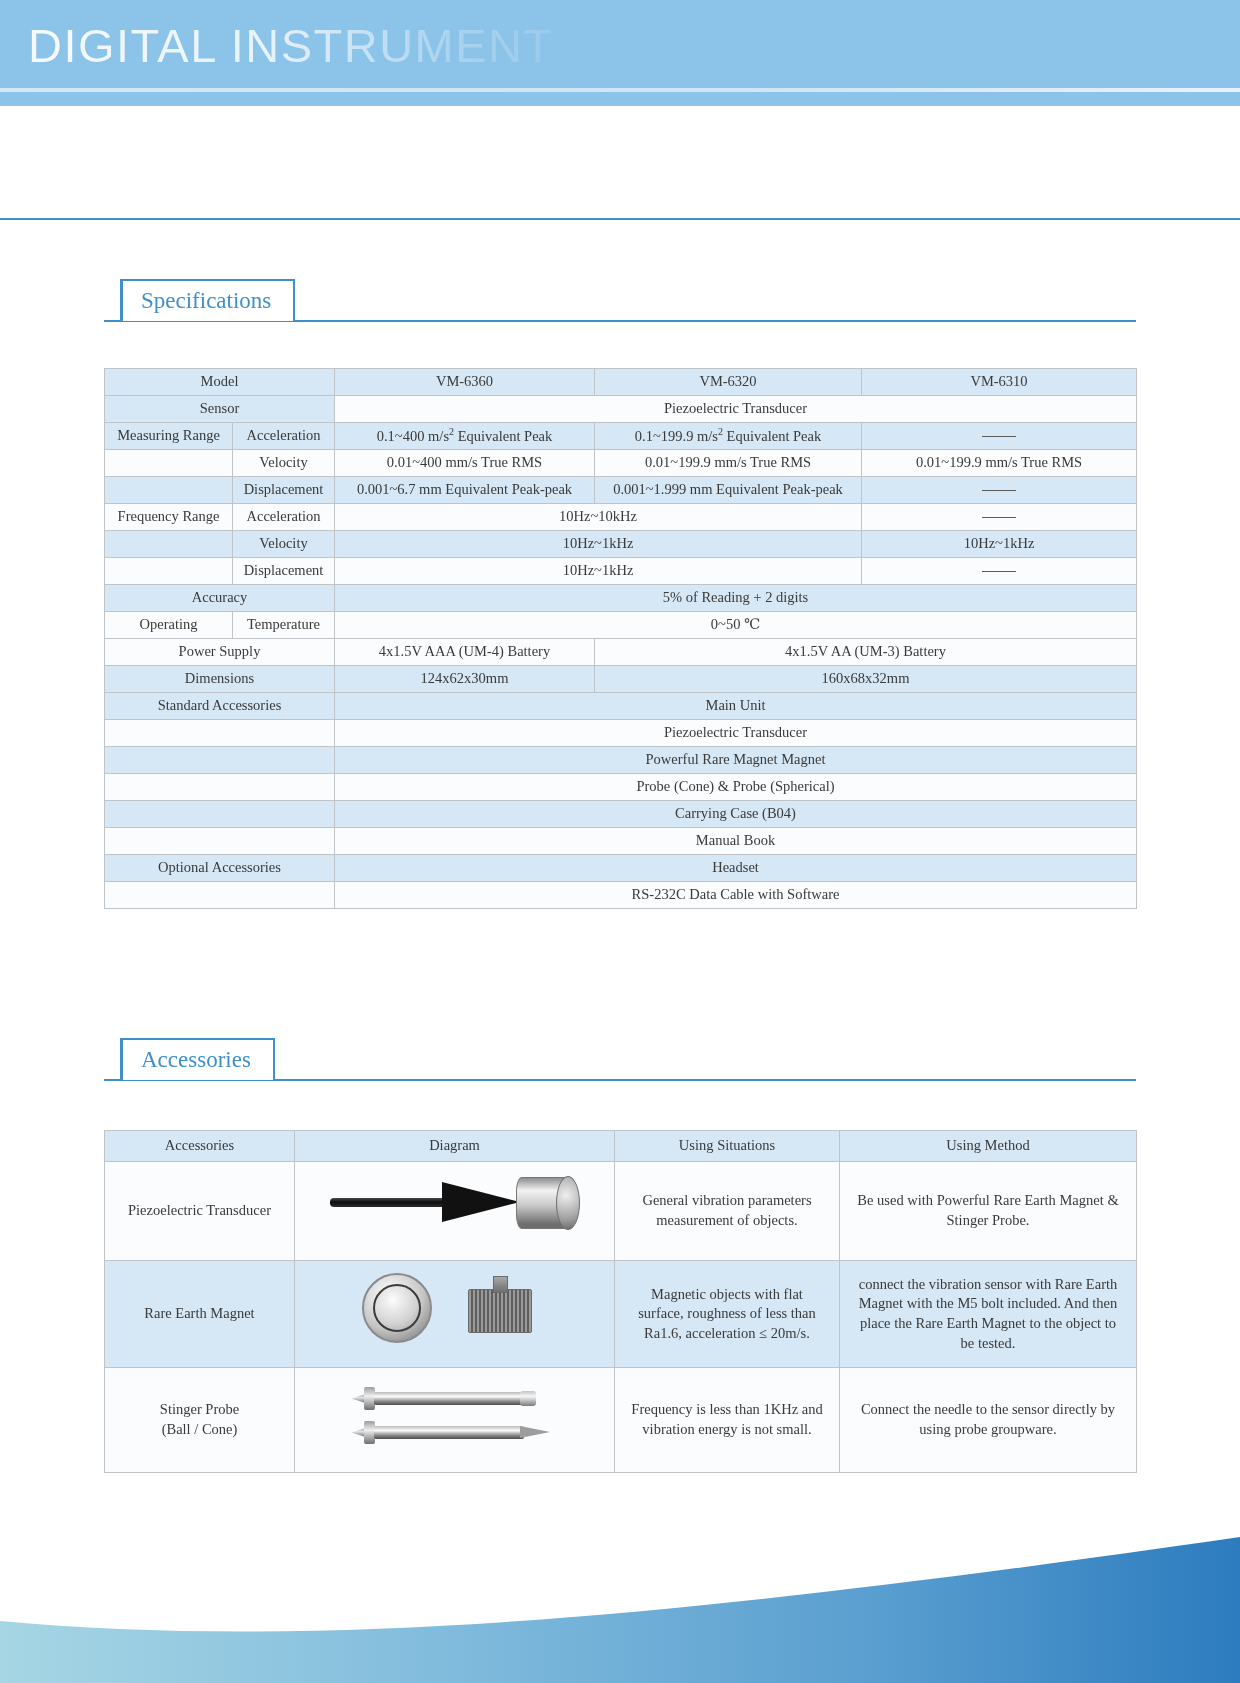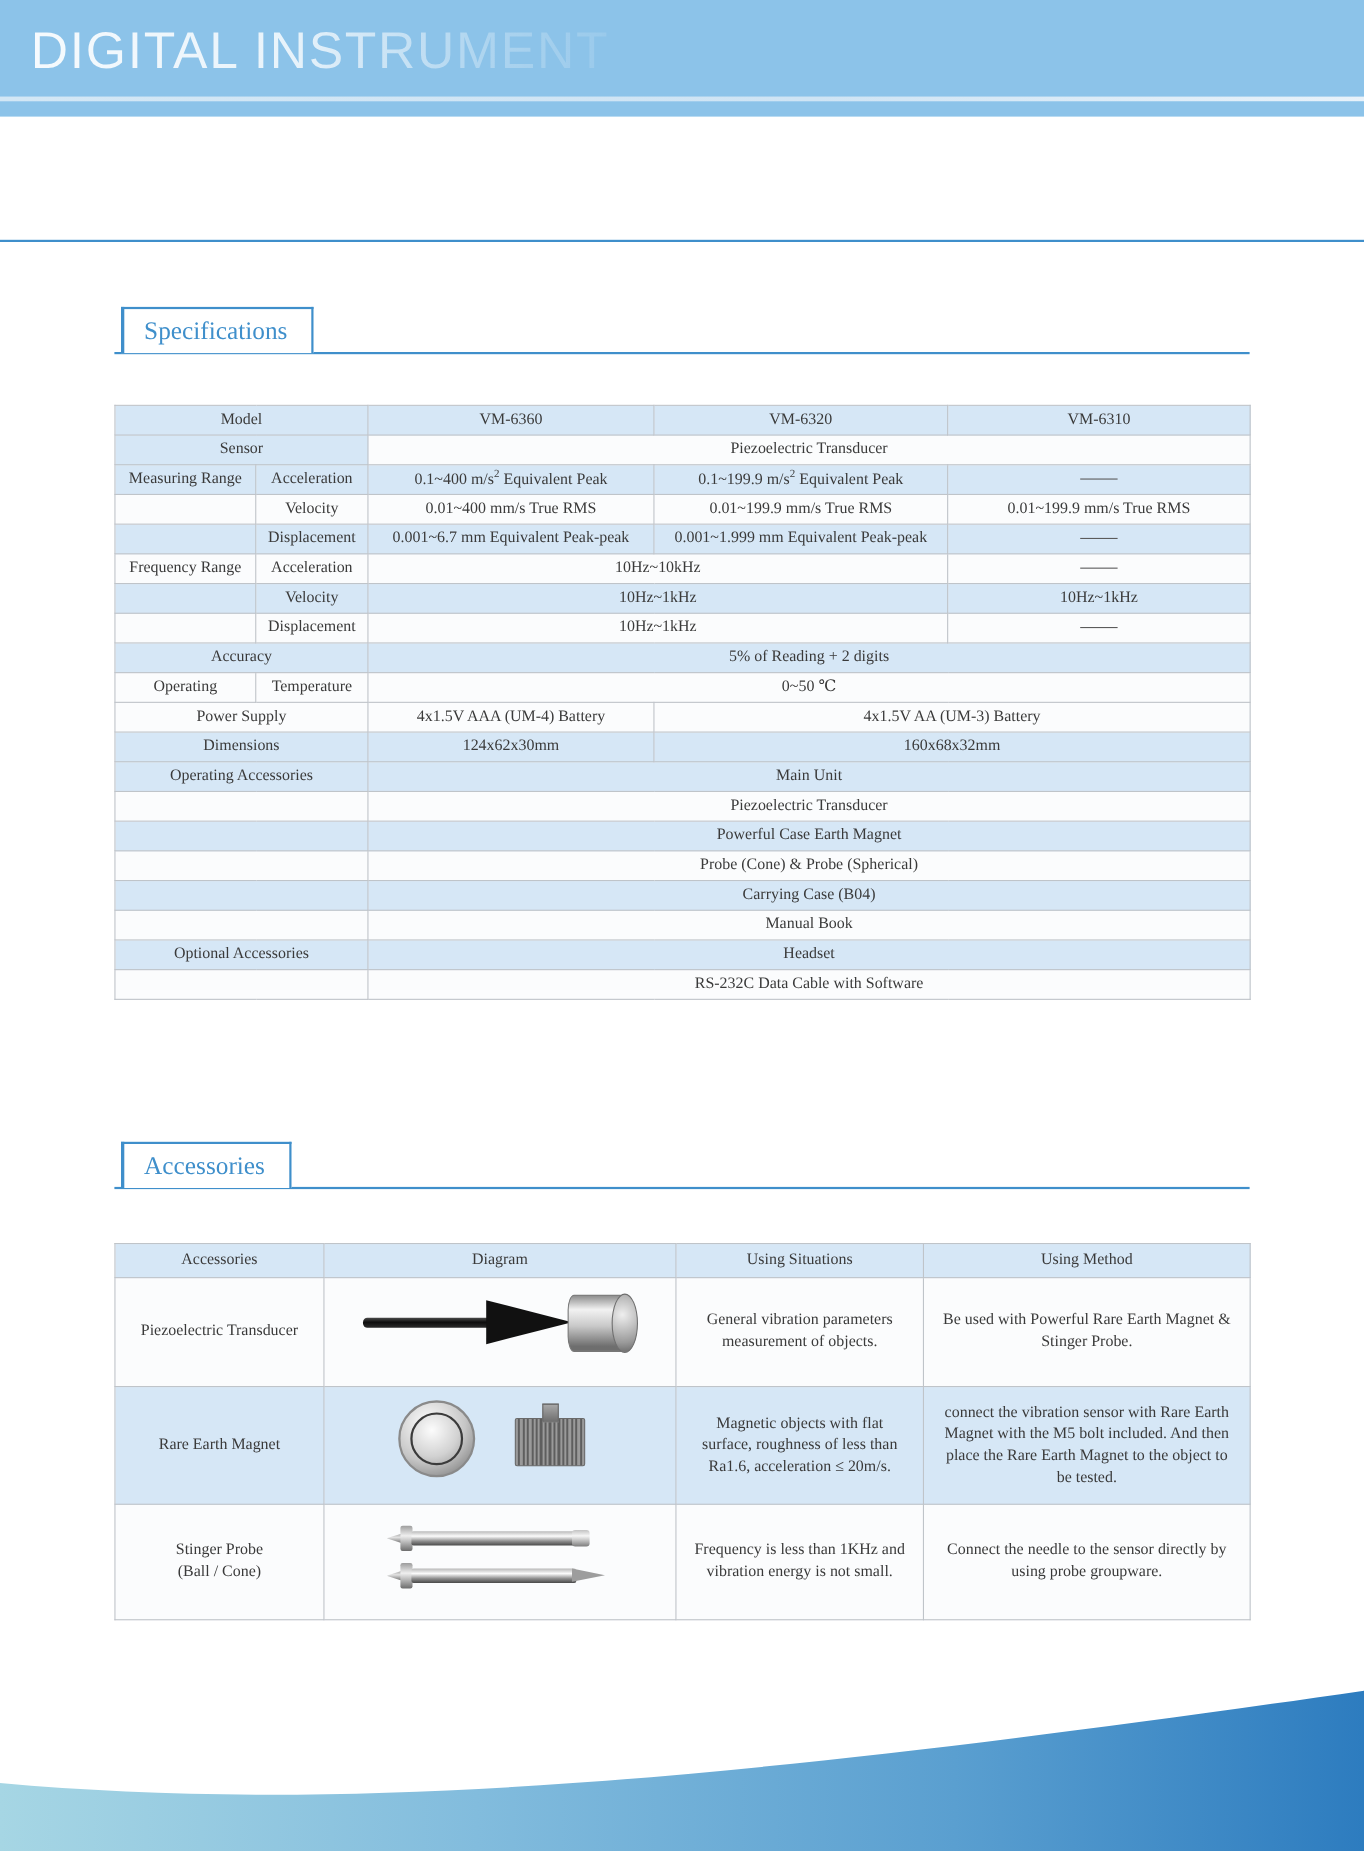--- a/index.html
+++ b/index.html
@@ -65,21 +65,21 @@
 
   
   .section {
     position: absolute;
     left: 104px;
     width: 1032px;
     height: 44px;
   }
   .section-tab {
     position: absolute;
-    left: 6px; top: 0;
+    left: 16px; top: 0;
     height: 42px;
     box-sizing: border-box;
     border-left: 3px solid #3f8fcb;
     border-top: 2px solid #3f8fcb;
     border-right: 2px solid #3f8fcb;
     padding: 0 22px 0 18px;
     display: flex;
     align-items: center;
     background: #ffffff;
   }
@@ -361,30 +361,30 @@
     </tr>
 
     <tr class="row-alt">
       <td colspan="2" class="cell-blank-alt">Dimensions</td>
       <td>124x62x30mm</td>
       <td colspan="2">160x68x32mm</td>
     </tr>
 
 
     <tr class="row-alt">
-      <td colspan="2" class="cell-blank-alt">Operating Accessories</td>
+      <td colspan="2" class="cell-blank-alt">Standard Accessories</td>
       <td colspan="3">Main Unit</td>
     </tr>
     <tr class="row-plain">
       <td colspan="2" class="cell-blank"></td>
       <td colspan="3">Piezoelectric Transducer</td>
     </tr>
     <tr class="row-alt">
       <td colspan="2" class="cell-blank-alt"></td>
-      <td colspan="3">Powerful Case Earth Magnet</td>
+      <td colspan="3">Powerful Rare Magnet Magnet</td>
     </tr>
     <tr class="row-plain">
       <td colspan="2" class="cell-blank"></td>
       <td colspan="3">Probe (Cone) &amp; Probe (Spherical)</td>
     </tr>
     <tr class="row-alt">
       <td colspan="2" class="cell-blank-alt"></td>
       <td colspan="3">Carrying Case (B04)</td>
     </tr>
     <tr class="row-plain">

